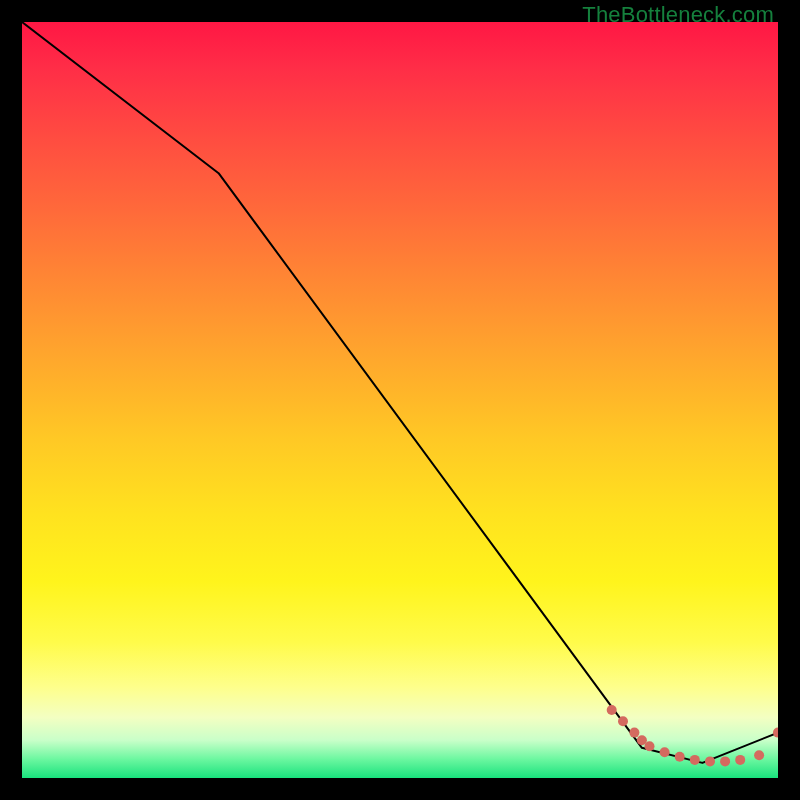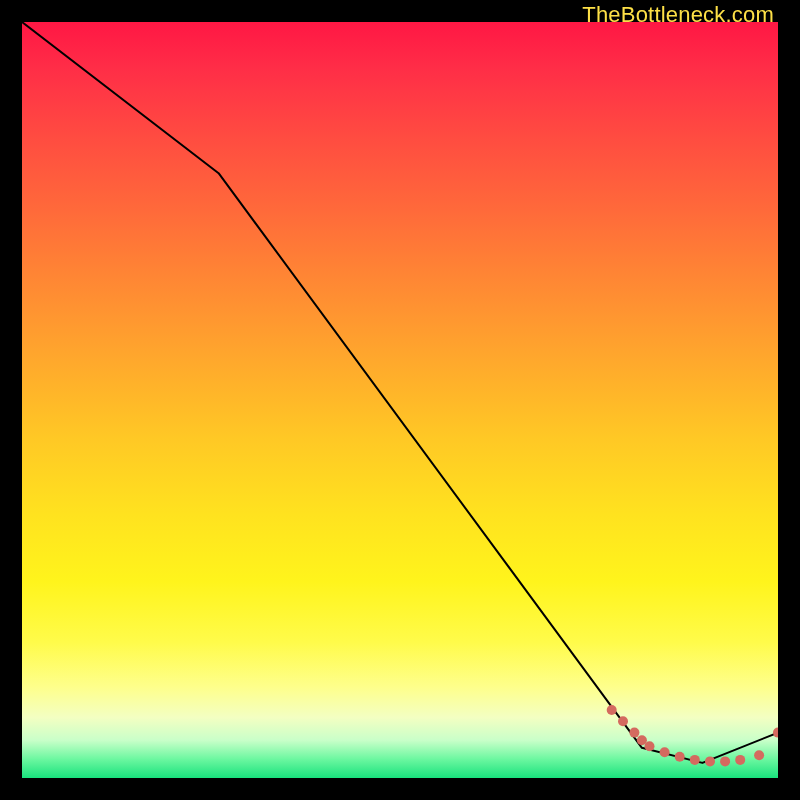--- a/index.html
+++ b/index.html
@@ -40,21 +40,21 @@
       #f3ffc2 92%,
       #c9ffc9 95%,
       #6cf7a0 97.5%,
       #19e27d 100%
     );
   }
   .watermark {
     position: absolute;
     top: 2px;
     right: 26px;
-    color: #fde047;
+    color: #15803d;
     font-size: 22px;
     font-weight: 500;
     letter-spacing: 0.2px;
   }
   svg.overlay {
     position: absolute;
     left: 22px;
     top: 22px;
     width: 756px;
     height: 756px;

